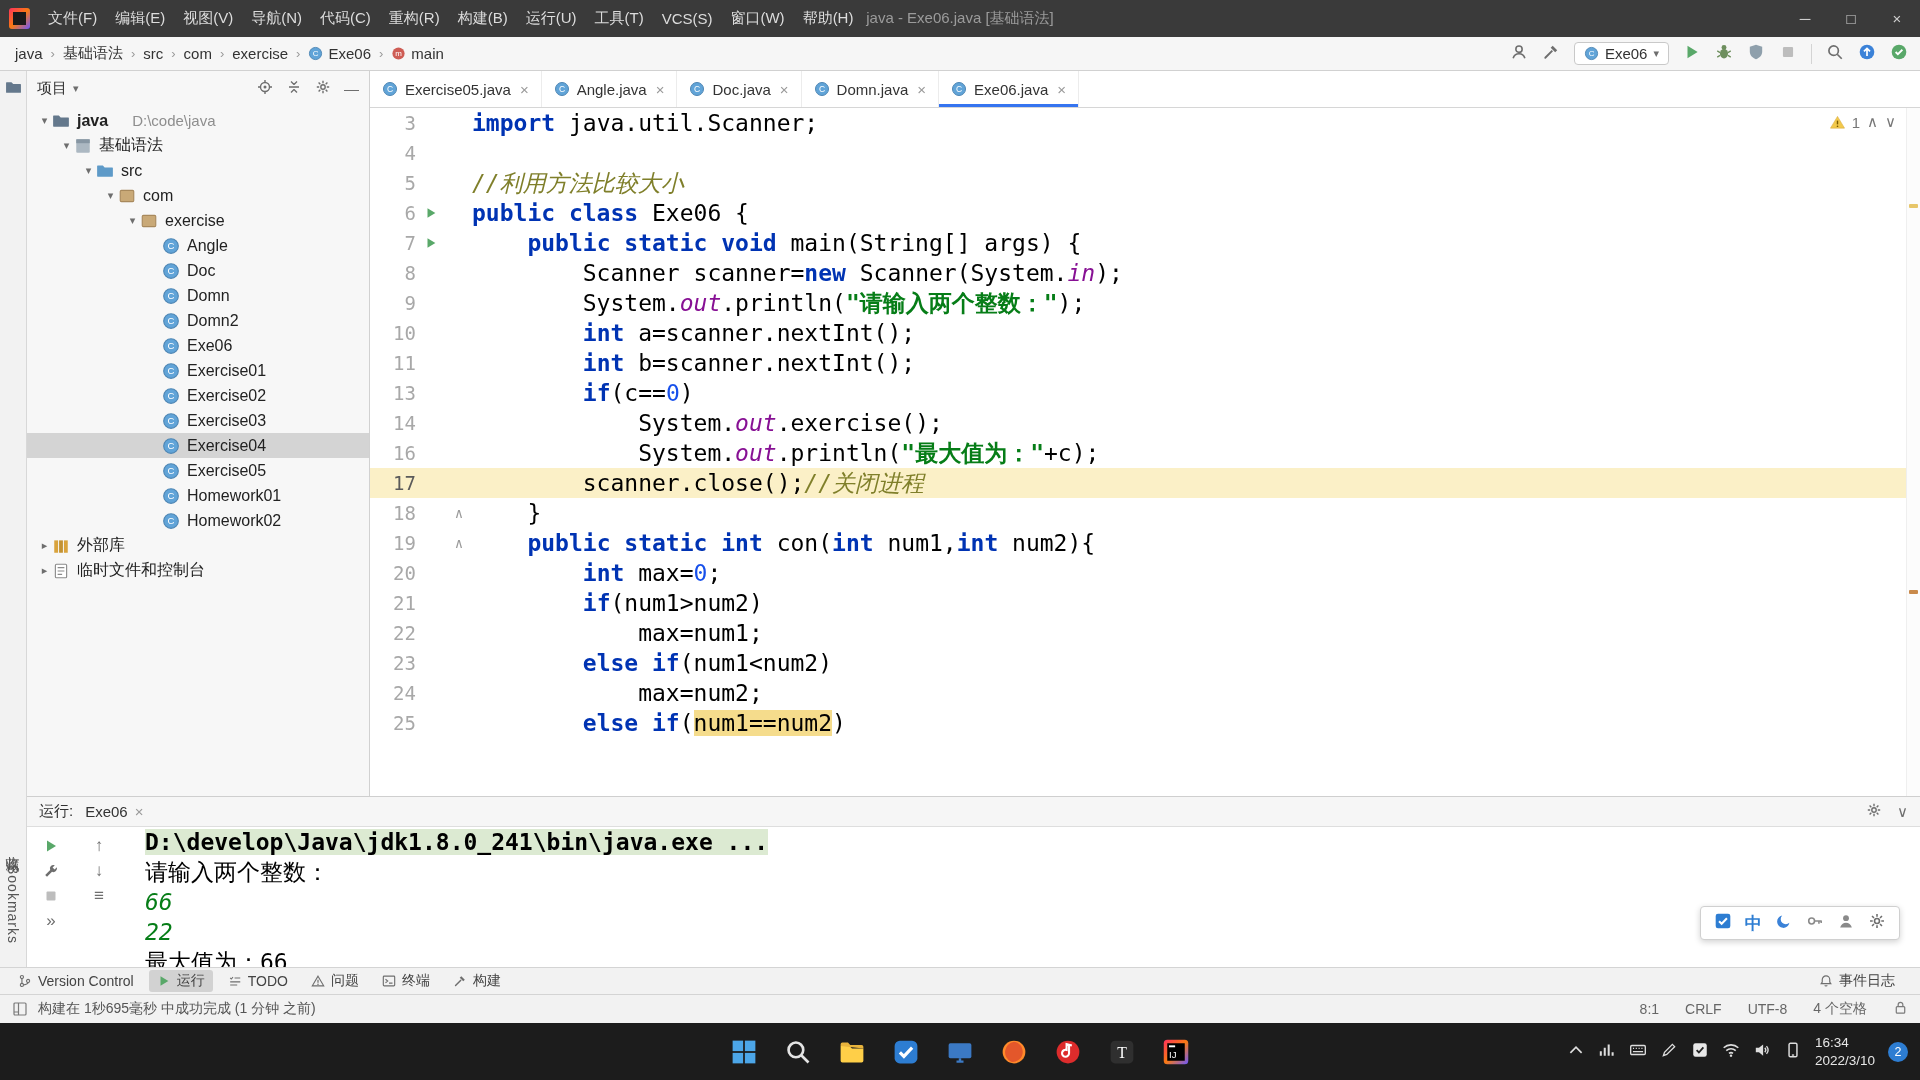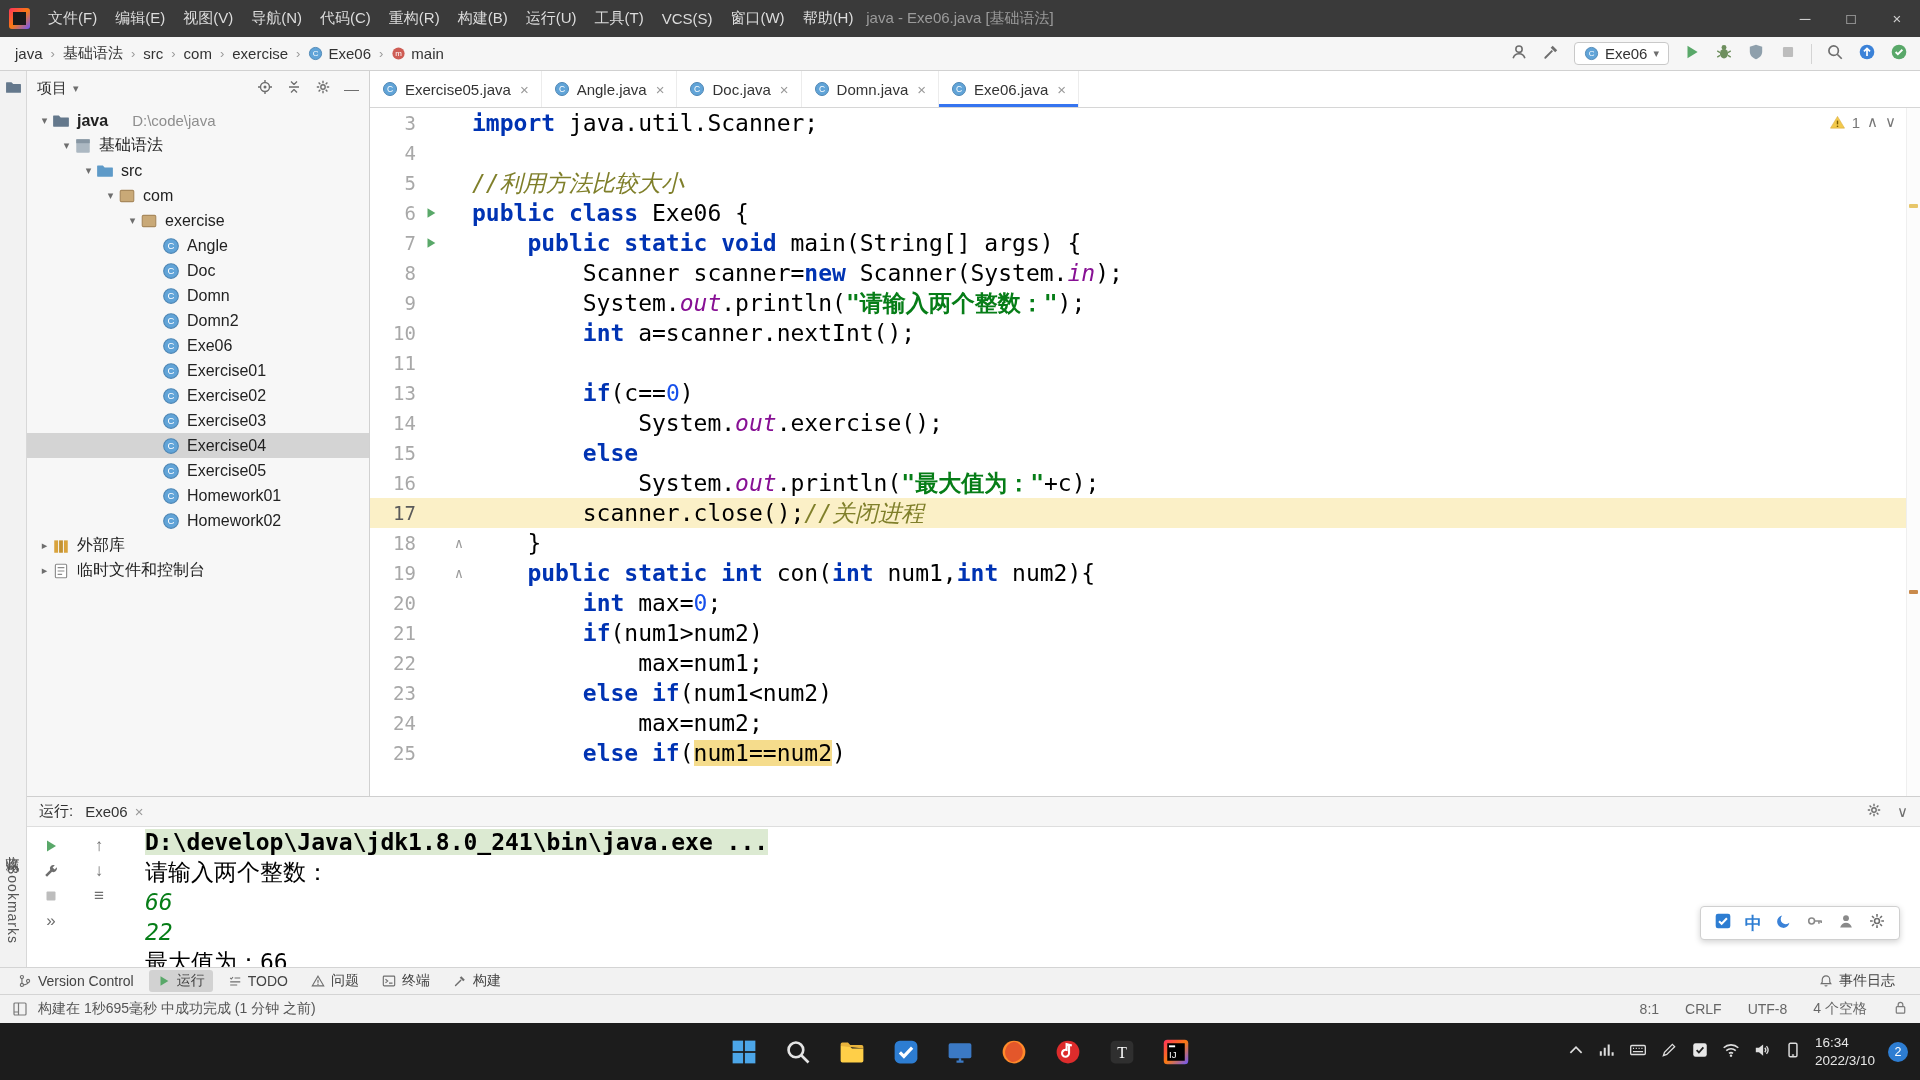--- a/index.html
+++ b/index.html
@@ -539,24 +539,23 @@
                 <div class="code-line"><span class="lnum">5</span><span class="gut-run"></span><span class="gut-fold"></span><span class="code-text"><span class="tk-c">//利用方法比较大小</span></span></div>
                 <div class="code-line"><span class="lnum">6</span><span class="gut-run"><span class="ic" style="width:14px;height:14px"><svg viewBox="0 0 16 16">
                         <path d="M4 2.5l9 5.5-9 5.5z" fill="#59A869"></path>
                       </svg></span></span><span class="gut-fold"></span><span class="code-text"><span class="tk-k">public class</span><span class="tk-p"> Exe06 {</span></span></div>
                 <div class="code-line"><span class="lnum">7</span><span class="gut-run"><span class="ic" style="width:14px;height:14px"><svg viewBox="0 0 16 16">
                         <path d="M4 2.5l9 5.5-9 5.5z" fill="#59A869"></path>
                       </svg></span></span><span class="gut-fold"></span><span class="code-text"><span class="tk-p">    </span><span class="tk-k">public static void</span><span class="tk-p"> main(String[] args) {</span></span></div>
                 <div class="code-line"><span class="lnum">8</span><span class="gut-run"></span><span class="gut-fold"></span><span class="code-text"><span class="tk-p">        Scanner scanner=</span><span class="tk-k">new</span><span class="tk-p"> Scanner(System.</span><span class="tk-f">in</span><span class="tk-p">);</span></span></div>
                 <div class="code-line"><span class="lnum">9</span><span class="gut-run"></span><span class="gut-fold"></span><span class="code-text"><span class="tk-p">        System.</span><span class="tk-f">out</span><span class="tk-p">.println(</span><span class="tk-s">"请输入两个整数："</span><span class="tk-p">);</span></span></div>
                 <div class="code-line"><span class="lnum">10</span><span class="gut-run"></span><span class="gut-fold"></span><span class="code-text"><span class="tk-p">        </span><span class="tk-k">int</span><span class="tk-p"> a=scanner.nextInt();</span></span></div>
-                <div class="code-line"><span class="lnum">11</span><span class="gut-run"></span><span class="gut-fold"></span></div>
+                <div class="code-line"><span class="lnum">11</span><span class="gut-run"></span><span class="gut-fold"></span><span class="code-text"><span class="tk-p">        </span><span class="tk-k">int</span><span class="tk-p"> b=scanner.nextInt();</span></span></div>
                 <div class="code-line"><span class="lnum">13</span><span class="gut-run"></span><span class="gut-fold"></span><span class="code-text"><span class="tk-p">        </span><span class="tk-k">if</span><span class="tk-p">(c==</span><span class="tk-n">0</span><span class="tk-p">)</span></span></div>
                 <div class="code-line"><span class="lnum">14</span><span class="gut-run"></span><span class="gut-fold"></span><span class="code-text"><span class="tk-p">            System.</span><span class="tk-f">out</span><span class="tk-p">.exercise();</span></span></div>
-                <div class="code-line"><span class="lnum">15</span><span class="gut-run"></span><span class="gut-fold"></span><span class="code-text"><span class="tk-p">        </span><span class="tk-k">else</span></span></div>
                 <div class="code-line"><span class="lnum">16</span><span class="gut-run"></span><span class="gut-fold"></span><span class="code-text"><span class="tk-p">            System.</span><span class="tk-f">out</span><span class="tk-p">.println(</span><span class="tk-s">"最大值为："</span><span class="tk-p">+c);</span></span></div>
                 <div class="code-line current"><span class="lnum">17</span><span class="gut-run"></span><span class="gut-fold"></span><span class="code-text"><span class="tk-p">        scanner.close();</span><span class="tk-c">//关闭进程</span></span></div>
                 <div class="code-line"><span class="lnum">18</span><span class="gut-run"></span><span class="gut-fold"><span>∧</span></span><span class="code-text"><span class="tk-p">    }</span></span></div>
                 <div class="code-line"><span class="lnum">19</span><span class="gut-run"></span><span class="gut-fold"><span>∧</span></span><span class="code-text"><span class="tk-p">    </span><span class="tk-k">public static int</span><span class="tk-p"> con(</span><span class="tk-k">int</span><span class="tk-p"> num1,</span><span class="tk-k">int</span><span class="tk-p"> num2){</span></span></div>
                 <div class="code-line"><span class="lnum">20</span><span class="gut-run"></span><span class="gut-fold"></span><span class="code-text"><span class="tk-p">        </span><span class="tk-k">int</span><span class="tk-p"> max=</span><span class="tk-n">0</span><span class="tk-p">;</span></span></div>
                 <div class="code-line"><span class="lnum">21</span><span class="gut-run"></span><span class="gut-fold"></span><span class="code-text"><span class="tk-p">        </span><span class="tk-k">if</span><span class="tk-p">(num1&gt;num2)</span></span></div>
                 <div class="code-line"><span class="lnum">22</span><span class="gut-run"></span><span class="gut-fold"></span><span class="code-text"><span class="tk-p">            max=num1;</span></span></div>
                 <div class="code-line"><span class="lnum">23</span><span class="gut-run"></span><span class="gut-fold"></span><span class="code-text"><span class="tk-p">        </span><span class="tk-k">else if</span><span class="tk-p">(num1&lt;num2)</span></span></div>
                 <div class="code-line"><span class="lnum">24</span><span class="gut-run"></span><span class="gut-fold"></span><span class="code-text"><span class="tk-p">            max=num2;</span></span></div>
                 <div class="code-line"><span class="lnum">25</span><span class="gut-run"></span><span class="gut-fold"></span><span class="code-text"><span class="tk-p">        </span><span class="tk-k">else if</span><span class="tk-p">(</span><span class="tk-h">num1==num2</span><span class="tk-p">)</span></span></div>

